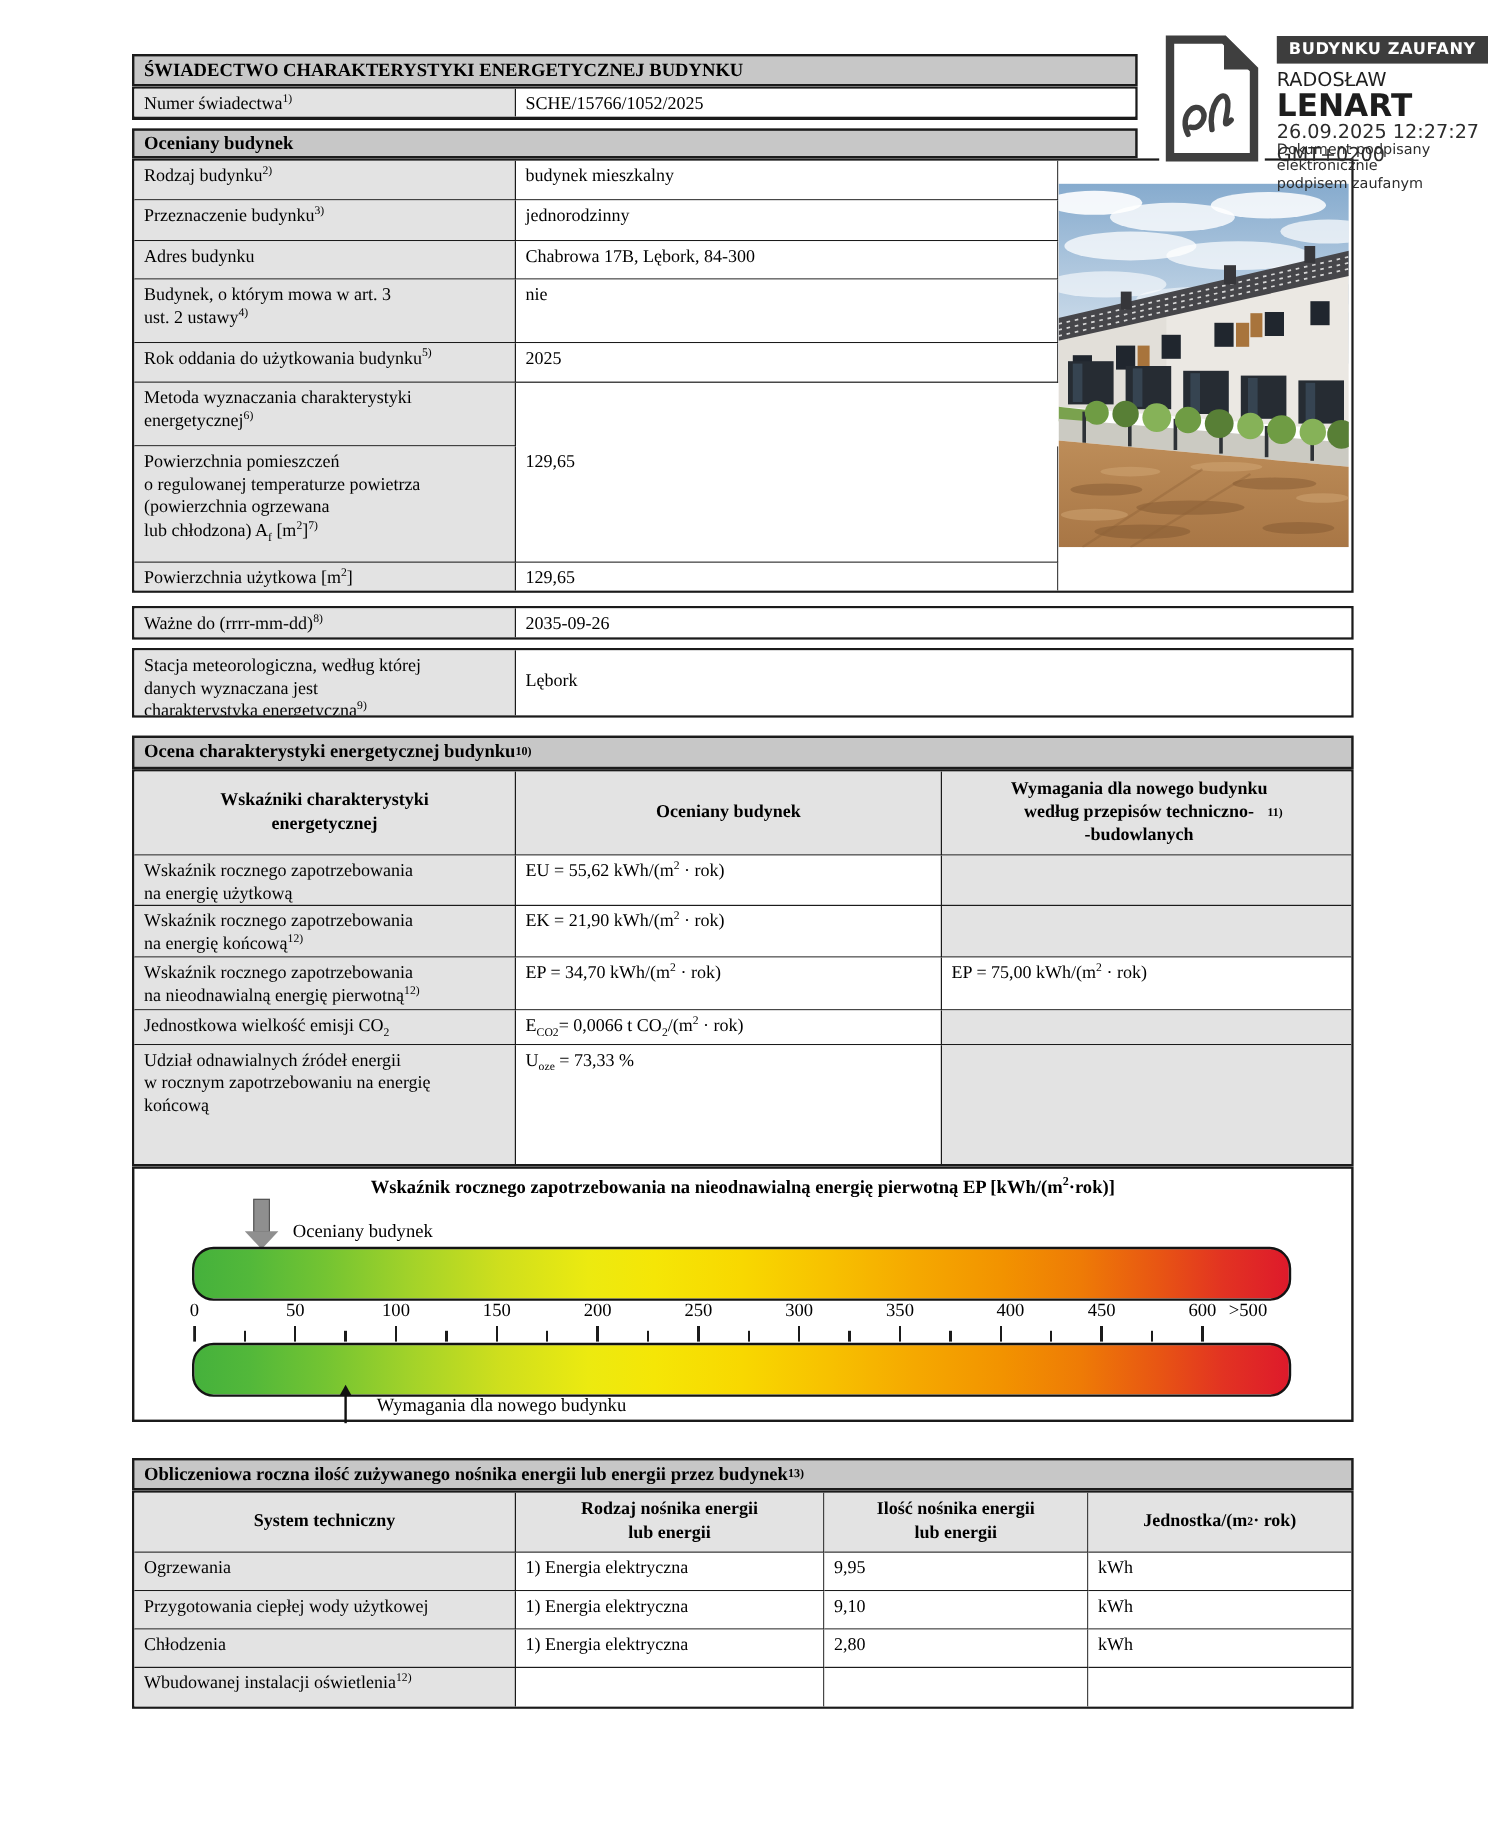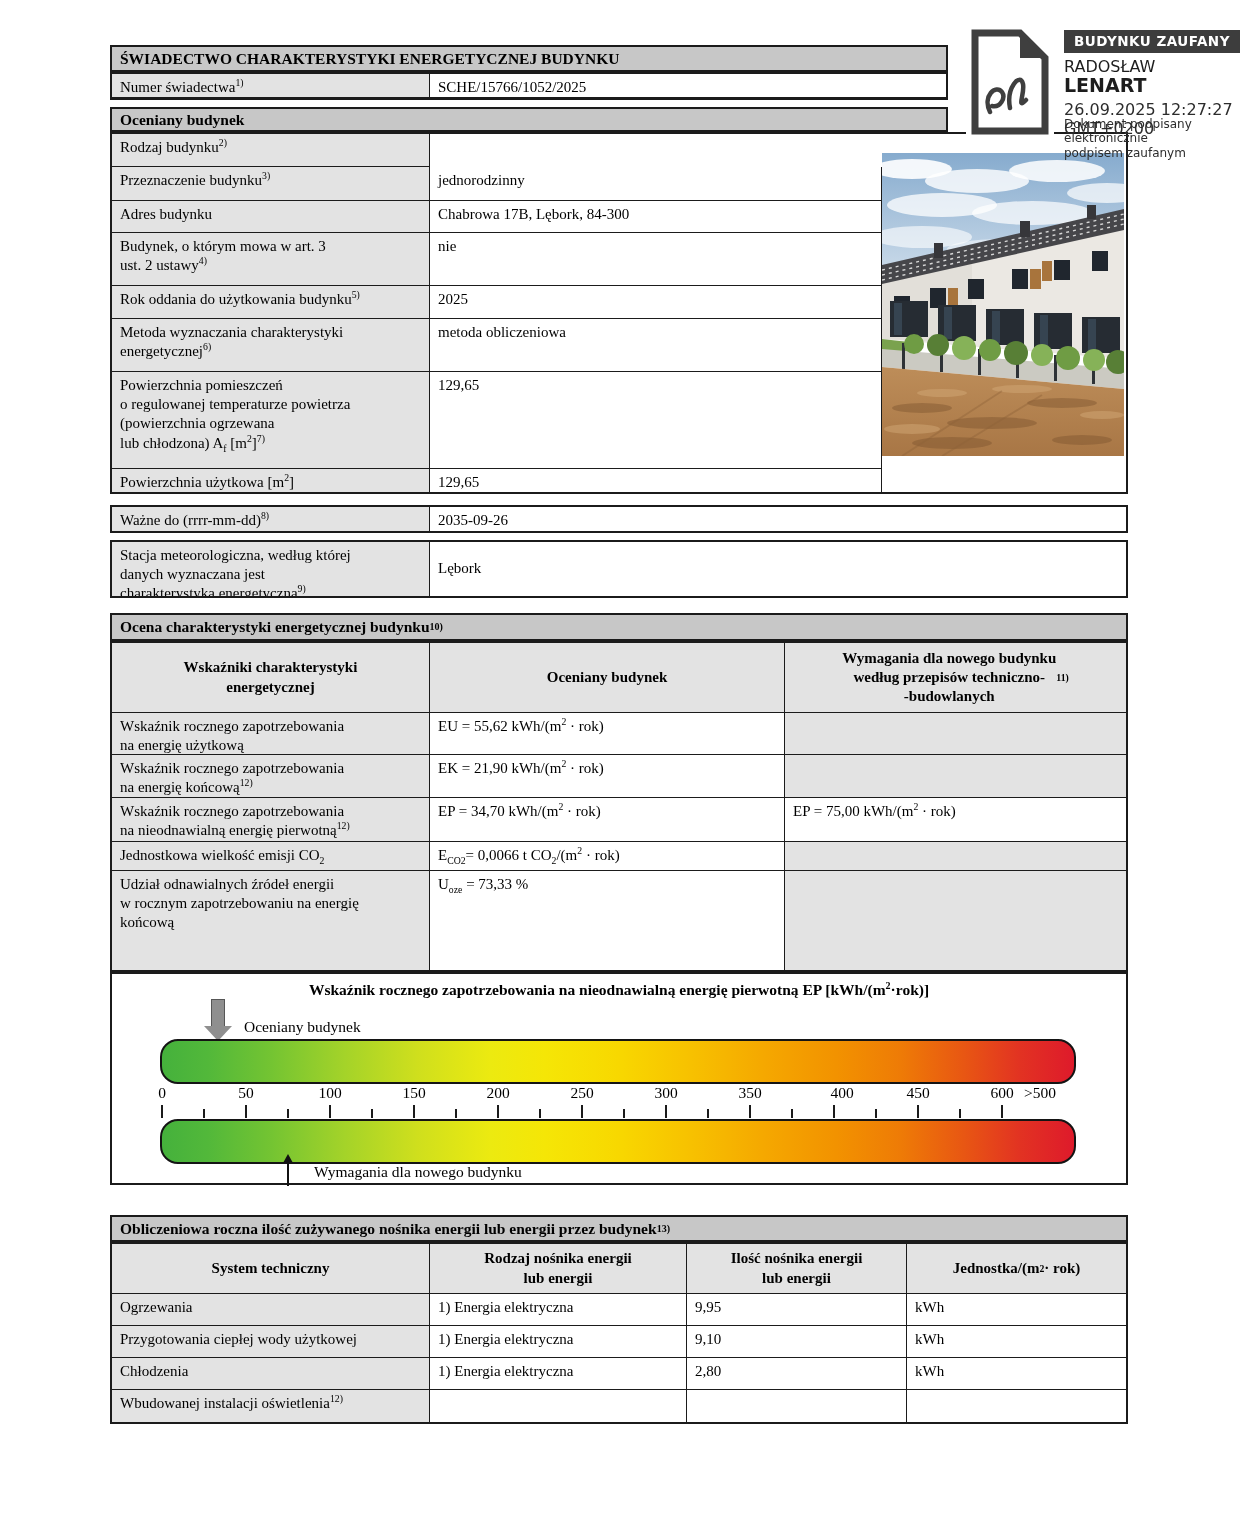--- a/index.html
+++ b/index.html
@@ -39,21 +39,21 @@
   .eval-label{position:absolute;left:132px;top:44px;font-size:15.5px}
   .up-arrow{position:absolute;left:175px;top:189px;width:2px;height:23px;background:#111}
   .up-arrow::before{content:'';position:absolute;left:-4px;top:-9px;width:0;height:0;
     border-left:5px solid transparent;border-right:5px solid transparent;border-bottom:9px solid #111}
   .req-label{position:absolute;left:202px;top:189px;font-size:15.5px}
   
   .sig{font-family:"DejaVu Sans","Liberation Sans",sans-serif;color:#1d1d1d}
   .sig-badge{position:absolute;left:1064px;top:30px;background:#3d3d3d;color:#fff;font-weight:bold;
     font-size:13.5px;letter-spacing:.5px;padding:3px 10px 4px 10px}
   .sig-first{position:absolute;left:1064px;top:57px;font-size:16px}
-  .sig-last{position:absolute;left:1064px;top:74px;font-size:19px;font-weight:bold}
+  .sig-last{position:absolute;left:1064px;top:74px;font-size:26px;font-weight:bold}
   .sig-date{position:absolute;left:1064px;top:100px;font-size:16px;color:#2c2c2c}
   .sig-note{position:absolute;left:1064px;top:117px;font-size:12px;color:#2c2c2c;white-space:pre-line;line-height:1.2}
   .sig-icon{position:absolute;left:966px;top:26px;width:88px;height:112px;background:#fff}
   .photo-cell{padding:0;position:relative;background:#fff}
   .photo-cell svg{display:block}
 </style>
 </head>
 <body>
 
 <div class="page">
@@ -65,32 +65,32 @@
       <div class="cell lbl lastrow bold">Numer świadectwa<sup>1)</sup></div>
       <div class="cell val lastcol lastrow">SCHE/15766/1052/2025</div>
     </div>
   </div>
 
   <div class="blk hdrbar" style="left:110px;top:107px;width:838px;height:25px">Oceniany budynek</div>
 
   <div class="blk" style="left:110px;top:132px;width:1018px;height:362px">
     <div class="grid" style="grid-template-columns:318px 452px 1fr;grid-template-rows:33px 34px 32px 53px 33px 53px 97px 1fr">
       <div class="cell lbl" style="grid-column:1">Rodzaj budynku<sup>2)</sup></div>
+      <div class="cell val" style="grid-column:2">budynek mieszkalny</div>
       <div class="cell lbl" style="grid-column:1">Przeznaczenie budynku<sup>3)</sup></div>
       <div class="cell val" style="grid-column:2">jednorodzinny</div>
       <div class="cell lbl" style="grid-column:1">Adres budynku</div>
       <div class="cell val" style="grid-column:2">Chabrowa 17B, Lębork, 84-300</div>
       <div class="cell lbl" style="grid-column:1">Budynek, o którym mowa w art. 3
 ust. 2 ustawy<sup>4)</sup></div>
       <div class="cell val" style="grid-column:2">nie</div>
       <div class="cell lbl" style="grid-column:1">Rok oddania do użytkowania budynku<sup>5)</sup></div>
       <div class="cell val" style="grid-column:2">2025</div>
       <div class="cell lbl" style="grid-column:1">Metoda wyznaczania charakterystyki
 energetycznej<sup>6)</sup></div>
-      <div class="cell val" style="grid-column:2">metoda obliczeniowa</div>
       <div class="cell lbl" style="grid-column:1">Powierzchnia pomieszczeń
 o regulowanej temperaturze powietrza
 (powierzchnia ogrzewana
 lub chłodzona) A<sub>f</sub> [m<sup>2</sup>]<sup>7)</sup></div>
       <div class="cell val" style="grid-column:2">129,65</div>
       <div class="cell lbl lastrow" style="grid-column:1">Powierzchnia użytkowa [m<sup>2</sup>]</div>
       <div class="cell val lastrow" style="grid-column:2">129,65</div>
 
       <div class="cell lastcol lastrow photo-cell" style="grid-column:3;grid-row:1/9">
         <svg width="242" height="303" viewBox="0 0 242 303" xmlns="http://www.w3.org/2000/svg">

